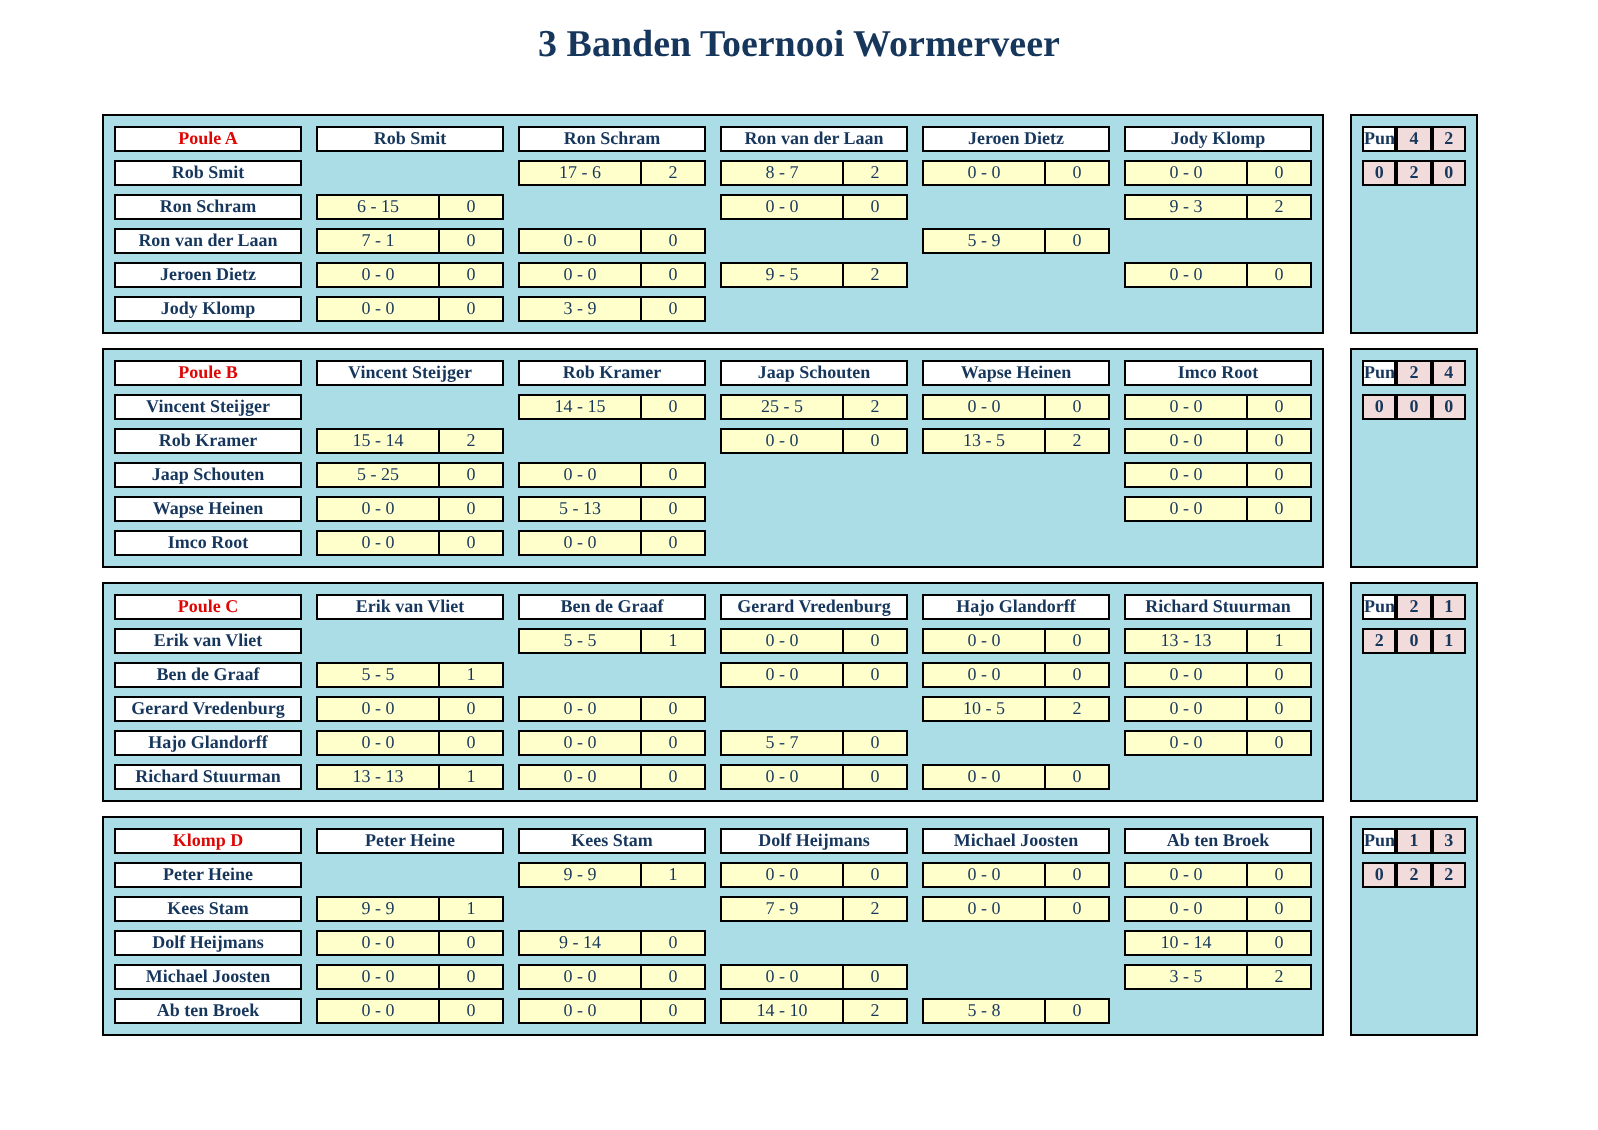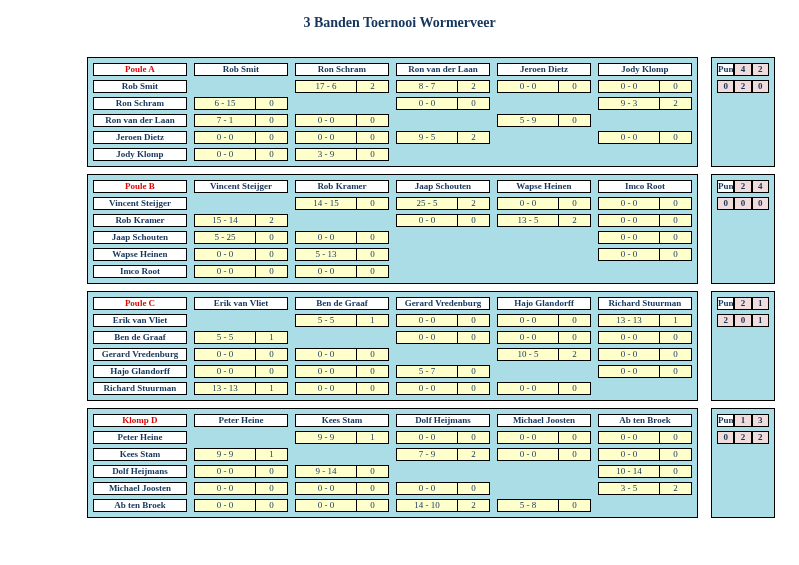--- a/index.html
+++ b/index.html
@@ -4,26 +4,26 @@
 <style>
   * { box-sizing: border-box; margin: 0; padding: 0; }
   html, body { width: 799px; height: 565px; }
   body {
     background: #ffffff;
     font-family: "Liberation Serif", serif;
     overflow: hidden;
   }
   .header { text-align: center; padding-top: 13px; }
   .title, .subtitle {
-    font-size: 14px;
+    font-size: 19px;
     font-weight: bold;
     color: #16365c;
     line-height: 20px;
   }
-  #poules { margin-left: 87px; margin-top: 24px; }
+  #poules { margin-left: 51px; margin-top: 24px; }
   .poule-row { display: flex; gap: 13px; margin-bottom: 7px; }
   .poule {
     border: 1px solid #000;
     background: #aadde6;
     padding: 5px;
     display: grid;
     grid-template-columns: repeat(6, 94px);
     column-gap: 7px;
     row-gap: 4px;
   }

